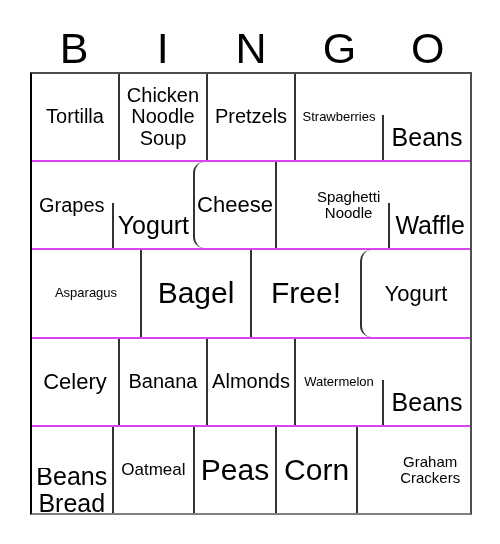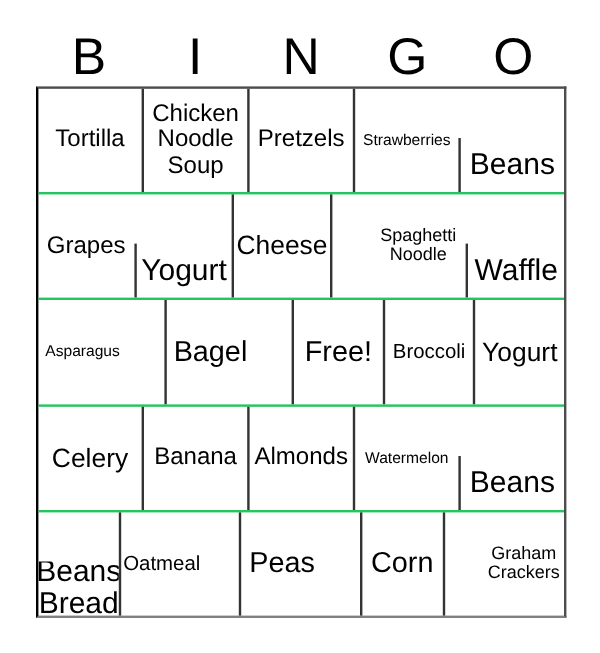--- a/index.html
+++ b/index.html
@@ -62,21 +62,21 @@
     flex-direction: column;
     background: #ffffff;
   }
   .bingo-row {
     flex: 1 1 0;
     display: flex;
     flex-direction: row;
     min-height: 0;
   }
   .bingo-row + .bingo-row {
-    border-top: 2px solid #22c55e;
+    border-top: 2px solid #d946ef;
   }
   .bingo-cell {
     flex: 1 1 0;
     min-width: 0;
     display: flex;
     align-items: center;
     justify-content: center;
     text-align: center;
     padding: 1px 2px;
     box-sizing: border-box;
@@ -87,23 +87,23 @@
   }
   .bingo-cell + .bingo-cell {
     border-left: 2px solid #333333;
   }
 
   
   .sz-xs   { font-size: 13px; }
   .sz-sm   { font-size: 15px; padding-left: 34px; }
   .sz-md   { font-size: 17px; }
   .sz-lg   { font-size: 20px; }
-  .sz-xl   { font-size: 22px; }
+  .sz-xl   { font-size: 22px; border-radius: 11px; }
   .sz-xxl  { font-size: 25px; margin-top: 41px; }
-  .sz-huge { font-size: 24px; margin-left: 31px; }
+  .sz-huge { font-size: 30px; }
 </style>
 </head>
 <body>
 
 <div id="card-root">
 
   <div id="bingo-header">
     <div class="header-letter">B</div>
     <div class="header-letter">I</div>
     <div class="header-letter">N</div>
@@ -126,21 +126,20 @@
       <div class="bingo-cell sz-xxl">Yogurt</div>
       <div class="bingo-cell sz-xl">Cheese</div>
       <div class="bingo-cell sz-sm">Spaghetti Noodle</div>
       <div class="bingo-cell sz-xxl">Waffle</div>
     </div>
 
     <div class="bingo-row">
       <div class="bingo-cell sz-xs">Asparagus</div>
       <div class="bingo-cell sz-huge">Bagel</div>
       <div class="bingo-cell sz-huge">Free!</div>
-      <div class="bingo-cell sz-md">Broccoli</div>
       <div class="bingo-cell sz-xl">Yogurt</div>
     </div>
 
     <div class="bingo-row">
       <div class="bingo-cell sz-xl">Celery</div>
       <div class="bingo-cell sz-lg">Banana</div>
       <div class="bingo-cell sz-lg">Almonds</div>
       <div class="bingo-cell sz-xs">Watermelon</div>
       <div class="bingo-cell sz-xxl">Beans</div>
     </div>

